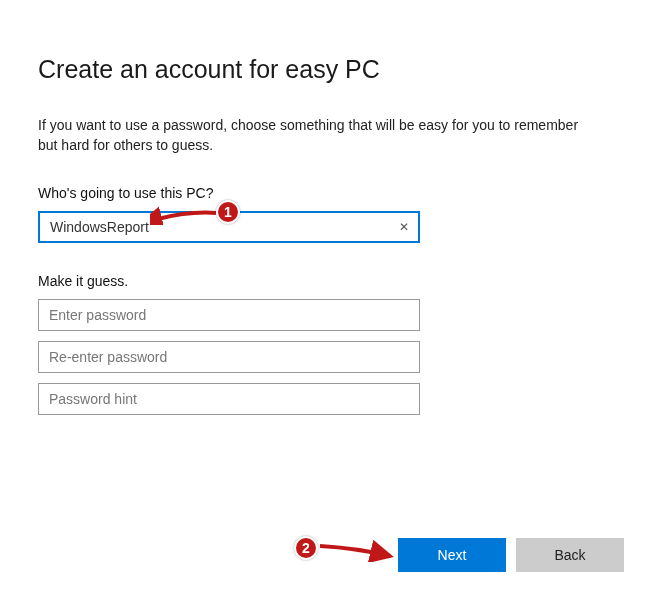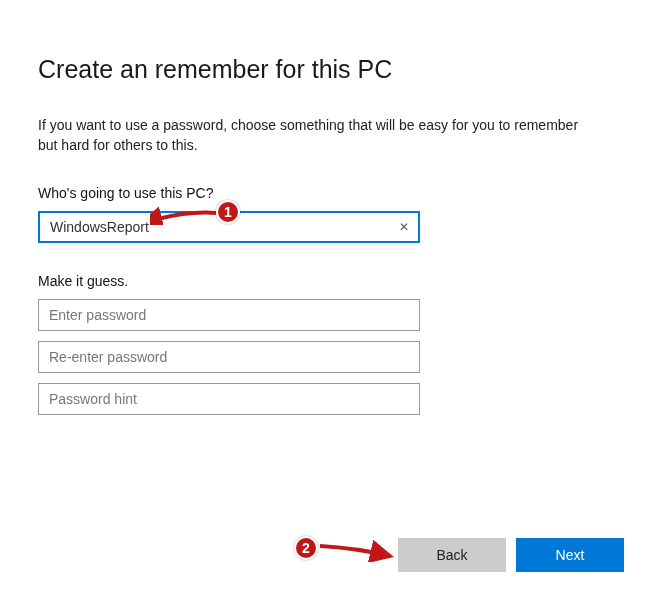--- a/index.html
+++ b/index.html
@@ -117,38 +117,38 @@
     }
     .annot-arrow {
       position: absolute;
       z-index: 15;
     }
   </style>
 </head>
 <body>
 
 <div class="page">
-  <h1 class="title">Create an remember for this PC</h1>
-  <p class="description">If you want to use a password, choose something that will be easy for you to remember but hard for others to this.</p>
+  <h1 class="title">Create an account for easy PC</h1>
+  <p class="description">If you want to use a password, choose something that will be easy for you to remember but hard for others to guess.</p>
 
   <div class="section-label">Who's going to use this PC?</div>
   <div class="field-wrap">
     <input type="text" class="field active" value="WindowsReport" style="">
     <div class="clear-btn">✕</div>
   </div>
 
   <div class="section-label">Make it guess.</div>
   <input type="password" class="field" placeholder="Enter password" style="">
   <input type="password" class="field" placeholder="Re-enter password" style="">
   <input type="text" class="field" placeholder="Password hint" style="">
 </div>
 
 <div class="buttons">
+  <button class="btn btn-primary">Next</button>
   <button class="btn btn-secondary">Back</button>
-  <button class="btn btn-primary">Next</button>
 </div>
 
 <div class="annot-badge" style="left:216px; top:200px;">1</div>
 <svg class="annot-arrow" style="left:150px; top:205px;" width="70" height="20">
   <defs>
     <marker id="ah1" markerWidth="8" markerHeight="8" refX="1" refY="3" orient="auto">
       <polygon points="0 0, 6 3, 0 6" fill="#c01818"></polygon>
     </marker>
   </defs>
   <path d="M66,8 Q40,6 8,14" stroke="#c01818" stroke-width="4" fill="none" marker-end="url(#ah1)"></path>

